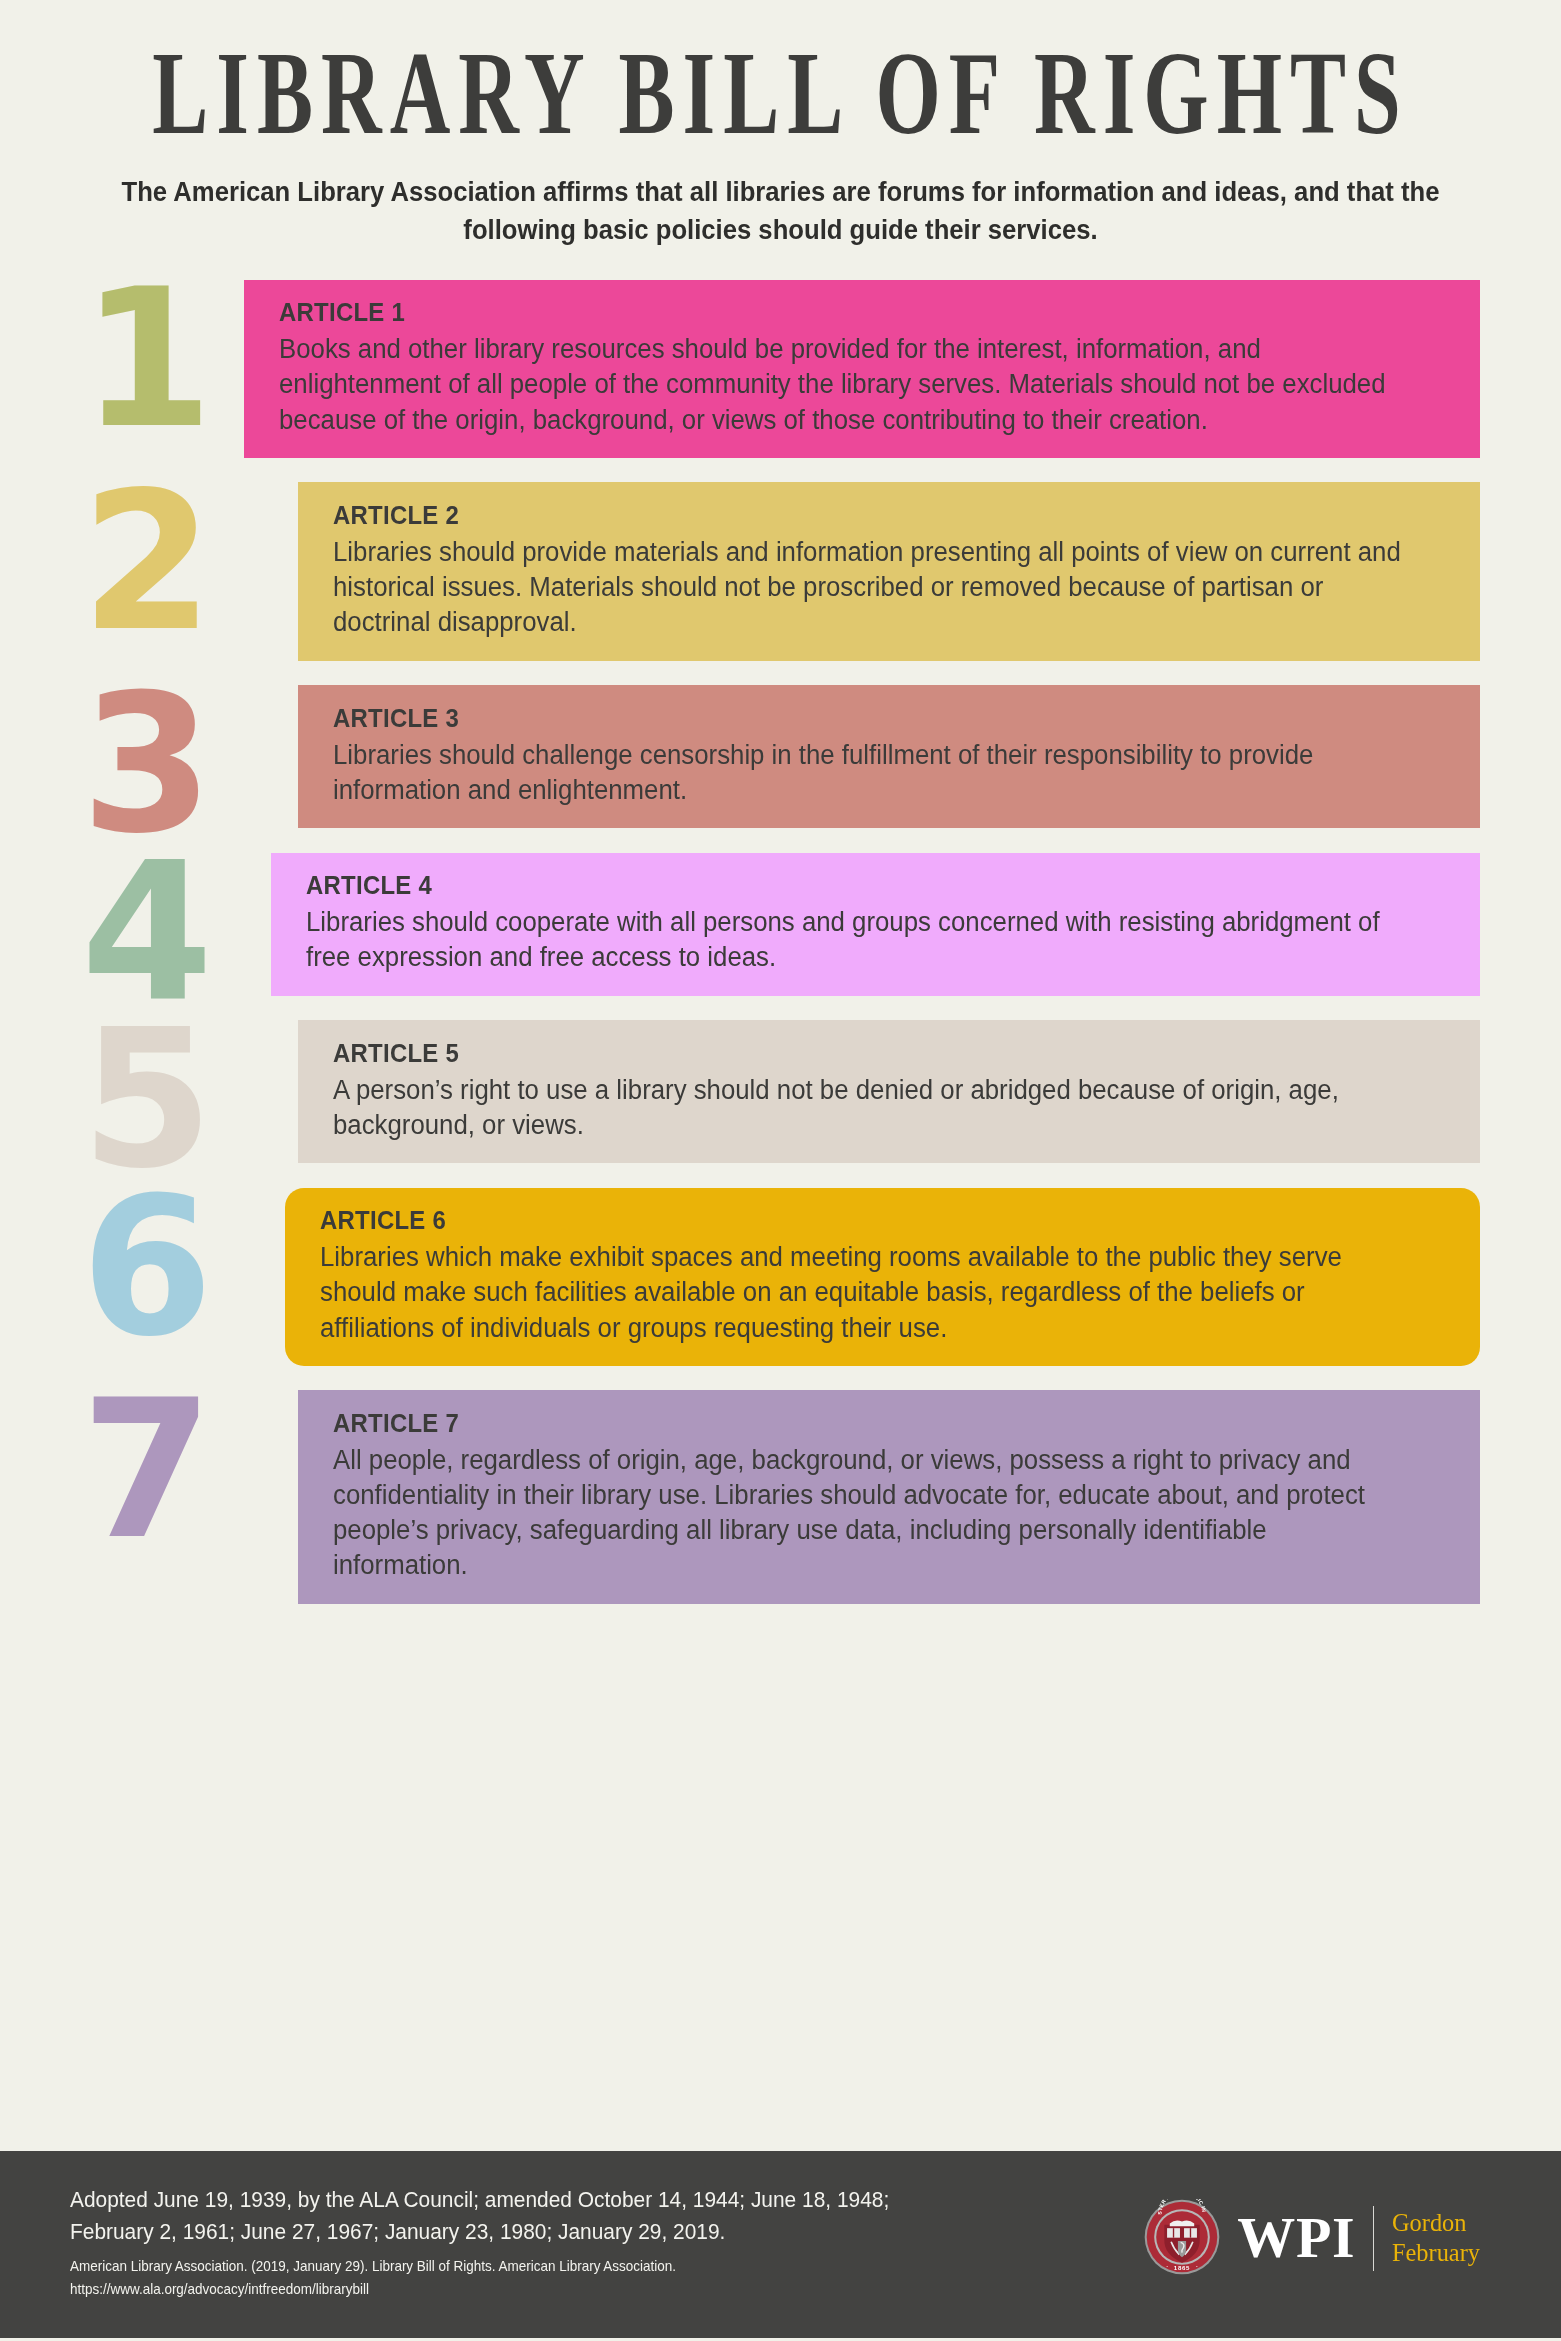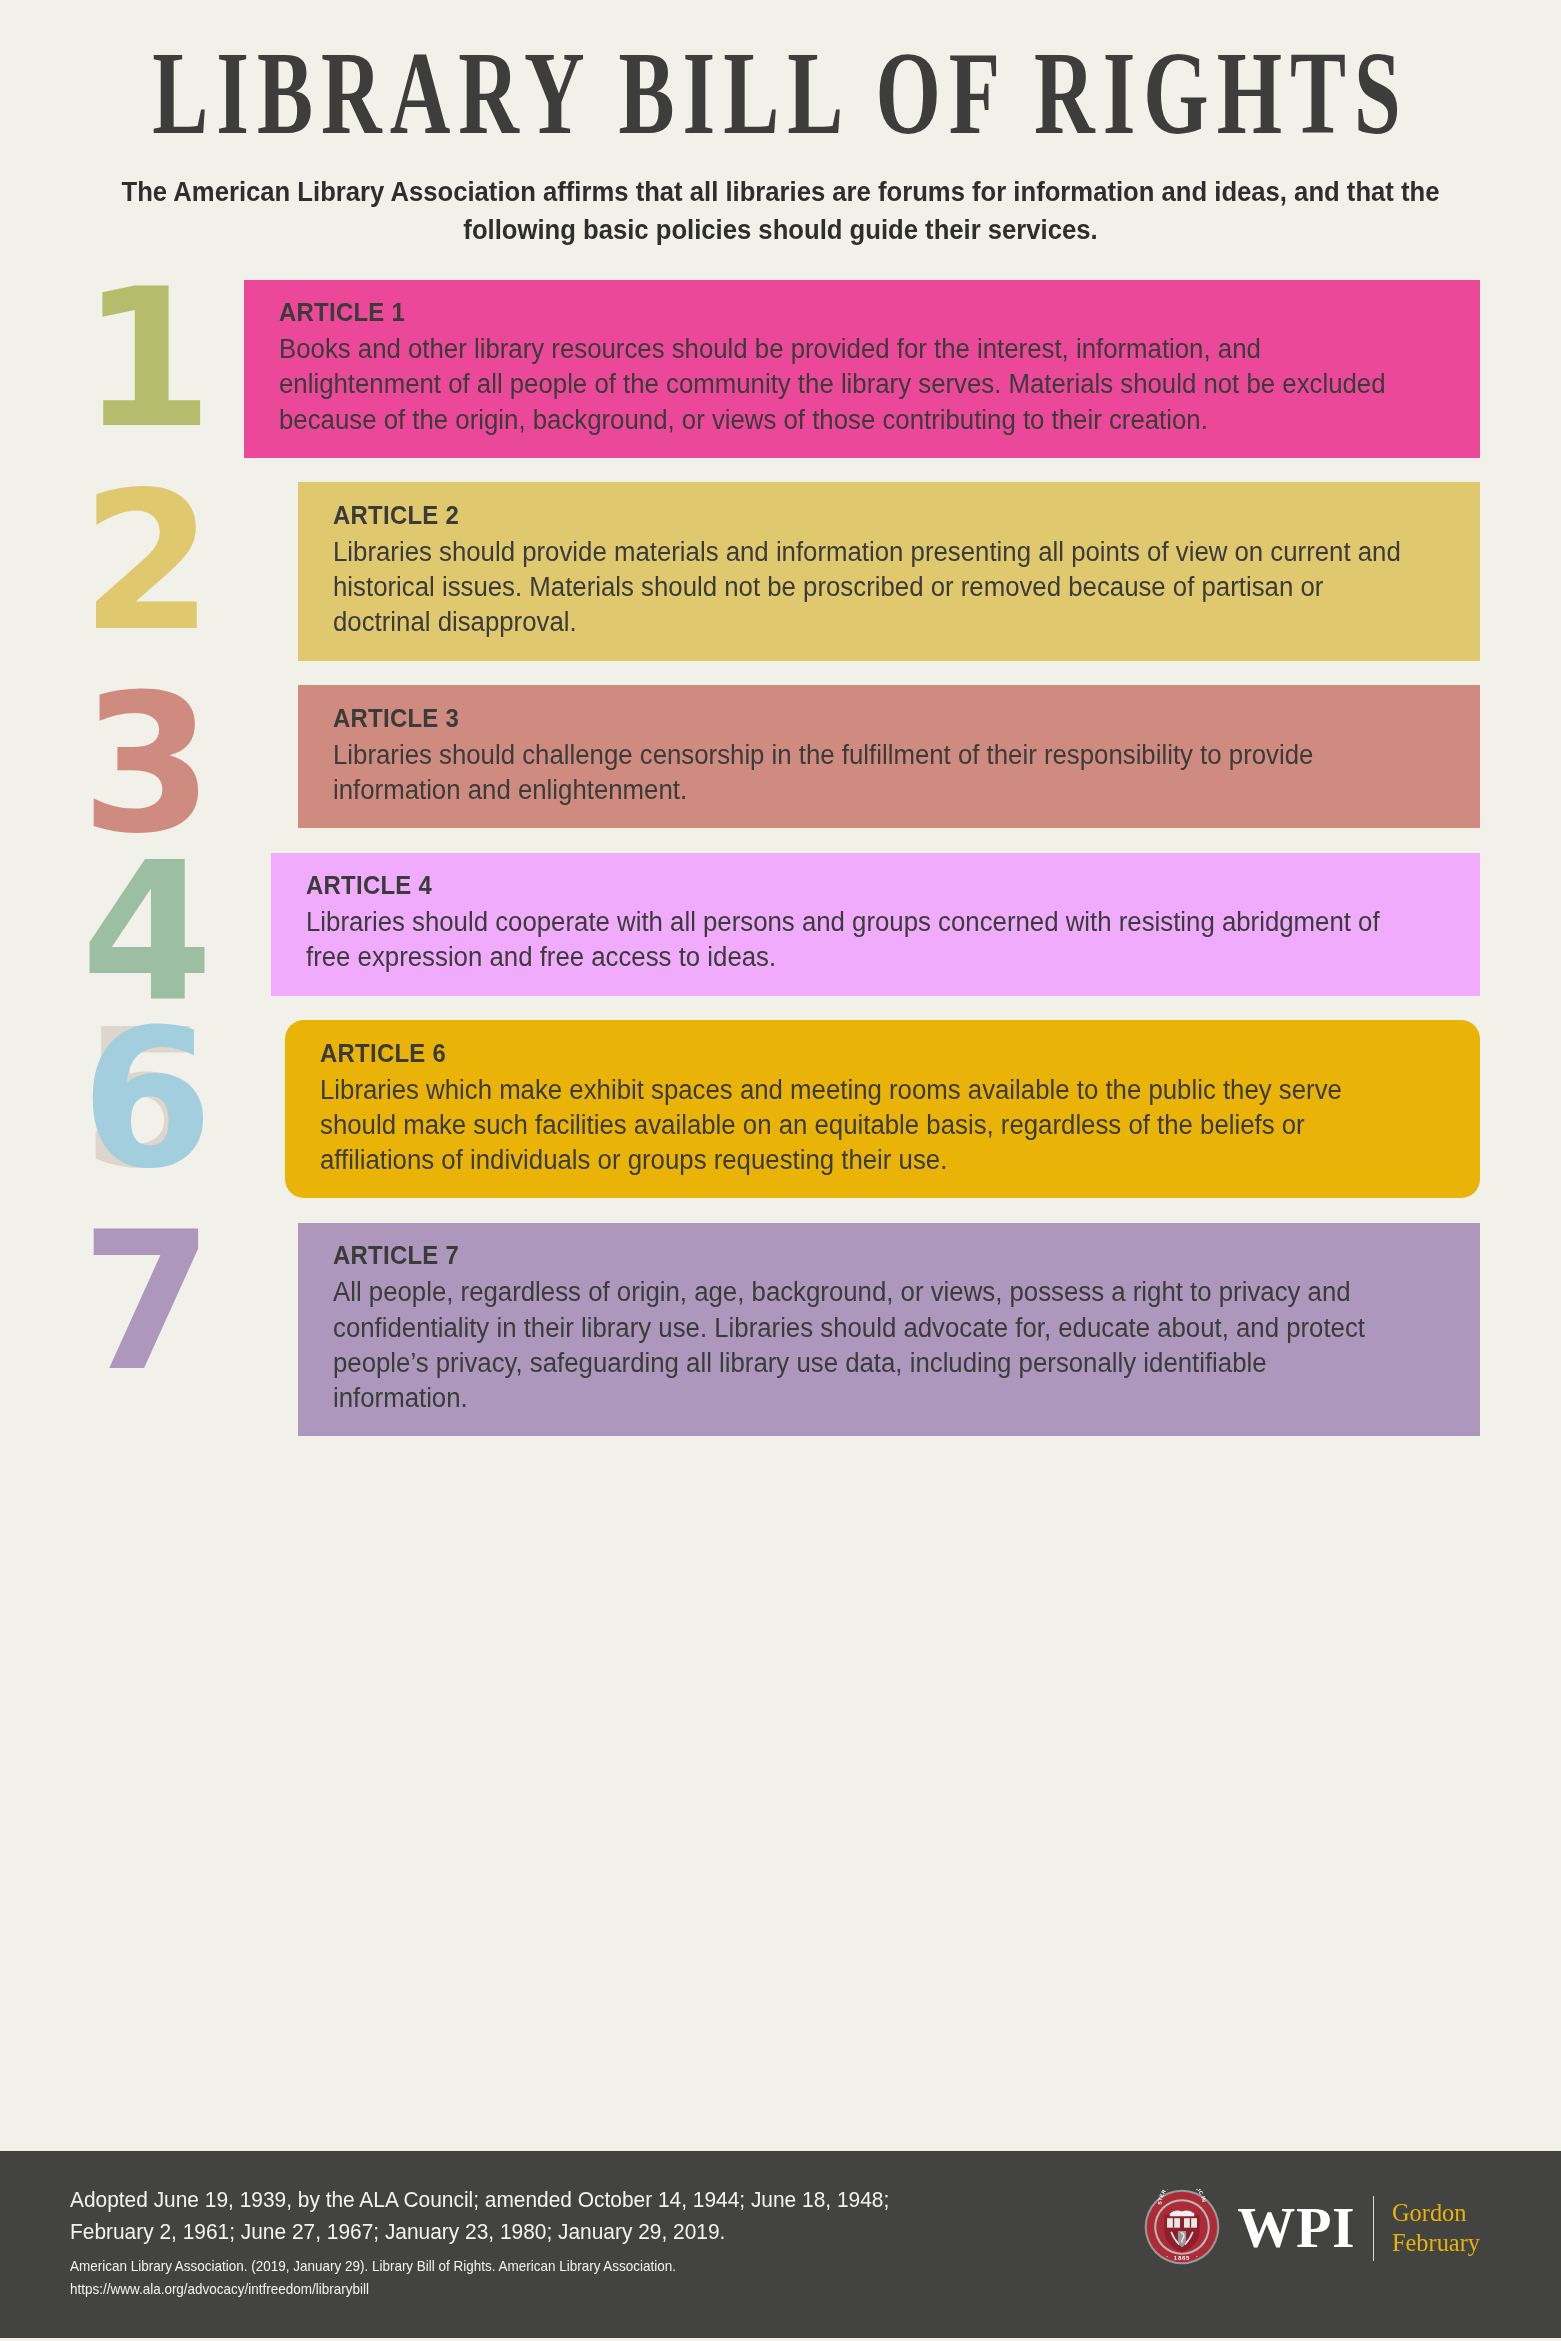--- a/index.html
+++ b/index.html
@@ -126,21 +126,21 @@
     line-height: 1.5;
     margin-top: 8.1px;
     transform: scaleX(0.95);
     transform-origin: left top;
     white-space: nowrap;
   }
   .footer-right {
     display: flex;
     align-items: center;
     gap: 17.6px;
-    margin-top: 5px;
+    margin-top: 15px;
   }
   .wpi-wordmark {
     font-family: "Liberation Serif", serif;
     font-weight: bold;
     font-size: 58px;
     line-height: 1;
     color: #ffffff;
     letter-spacing: 0.7px;
   }
   .wpi-divider {
@@ -191,20 +191,24 @@
 
   <div class="article-row">
     <div class="article-bar" style="background:#f0abfc; margin-left:271px;">
       <div class="article-label">ARTICLE 4</div>
       <div class="article-text">Libraries should cooperate with all persons and groups concerned with resisting abridgment of free expression and free access to ideas.</div>
     </div>
     <div class="big-numeral numeral-front" style="color:#9cbfa3;">4</div>
   </div>
 
   <div class="article-row">
+    <div class="article-bar" style="background:#ded6cc; margin-left:298px;">
+      <div class="article-label">ARTICLE 5</div>
+      <div class="article-text">A person’s right to use a library should not be denied or abridged because of origin, age, background, or views.</div>
+    </div>
     <div class="big-numeral numeral-front" style="color:#ded6cc;">5</div>
   </div>
 
   <div class="article-row">
     <div class="article-bar" style="background:#eab308; margin-left:285px;border-radius:19px;">
       <div class="article-label">ARTICLE 6</div>
       <div class="article-text">Libraries which make exhibit spaces and meeting rooms available to the public they serve should make such facilities available on an equitable basis, regardless of the beliefs or affiliations of individuals or groups requesting their use.</div>
     </div>
     <div class="big-numeral numeral-front" style="color:#a3cede;">6</div>
   </div>

